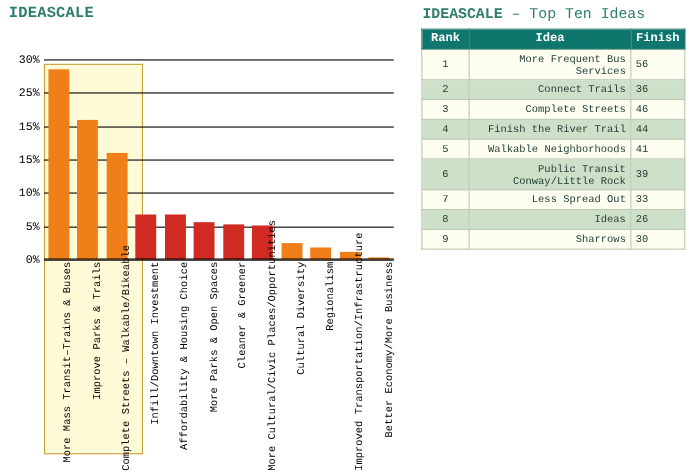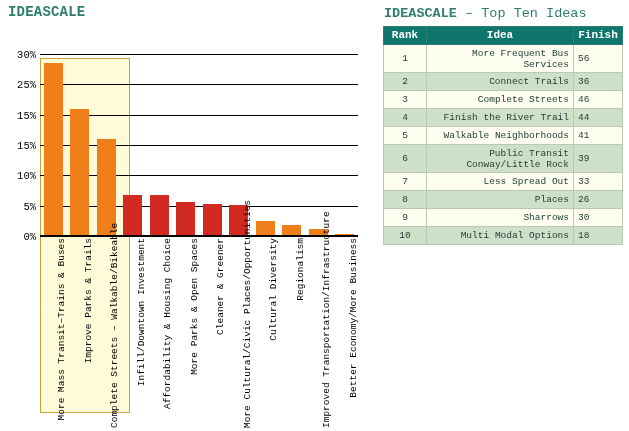--- a/index.html
+++ b/index.html
@@ -293,30 +293,25 @@
             <td class="idea">Public Transit Conway/Little Rock</td>
             <td class="votes">39</td>
           </tr>
           <tr class="odd">
             <td class="rank">7</td>
             <td class="idea">Less Spread Out</td>
             <td class="votes">33</td>
           </tr>
           <tr class="even">
             <td class="rank">8</td>
-            <td class="idea">Places</td>
+            <td class="idea">Ideas</td>
             <td class="votes">26</td>
           </tr>
           <tr class="odd">
             <td class="rank">9</td>
             <td class="idea">Sharrows</td>
             <td class="votes">30</td>
           </tr>
-          <tr class="even">
-            <td class="rank">10</td>
-            <td class="idea">Multi Modal Options</td>
-            <td class="votes">18</td>
-          </tr>
         </tbody>
     </table>
   </div>
 
 </div>
 
 </body></html>

